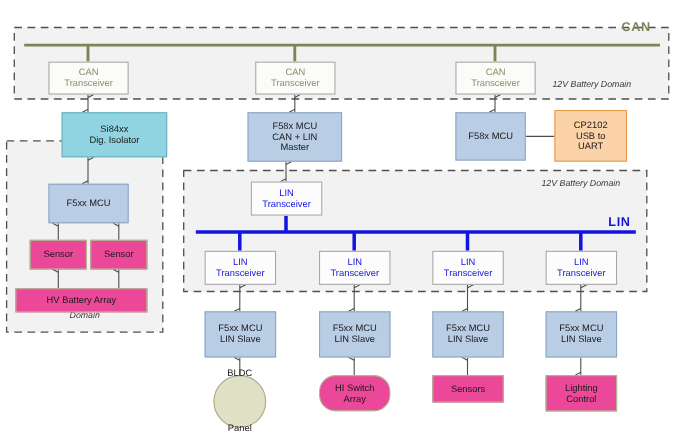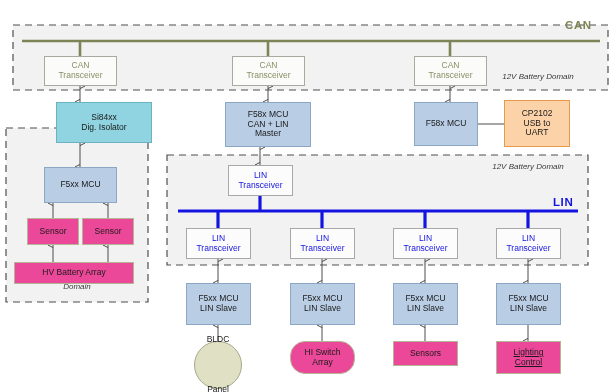--- a/index.html
+++ b/index.html
@@ -256,18 +256,18 @@
     <span>BLDC</span>
     <span>Panel</span>
   </div>
   <div class="node n-olive" style="left:290px; top:341px; width:65px; height:33px;border-radius:15px;">
     <span>HI Switch</span>
     <span>Array</span>
   </div>
   <div class="node n-olive" style="left:393px; top:341px; width:65px; height:25px;">
     <span>Sensors</span>
   </div>
-  <div class="node n-olive" style="left:496px; top:341px; width:65px; height:33px;text-decoration:underline;">
+  <div class="node n-olive" style="left:496px; top:341px; width:65px; height:33px;">
     <span>Lighting</span>
     <span>Control</span>
   </div>
 
 </div>
 
 </body></html>

